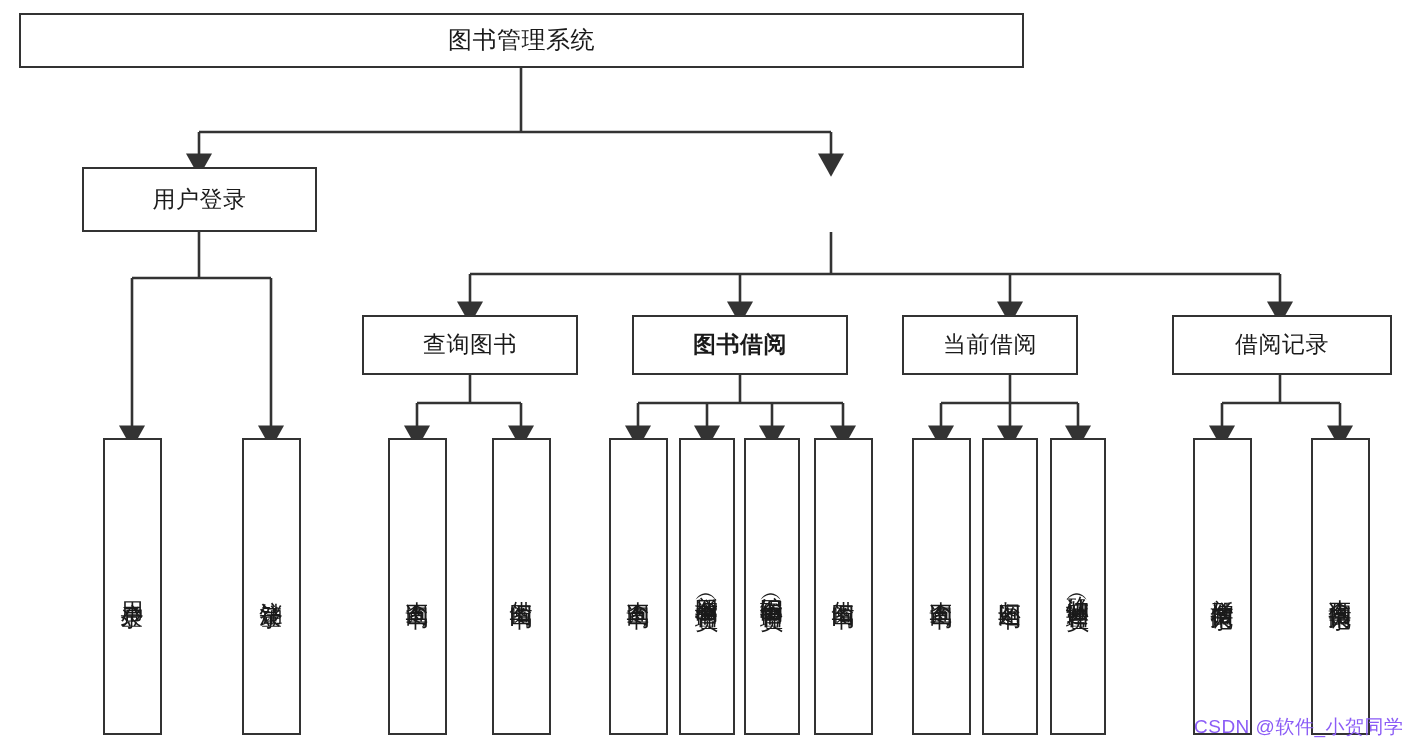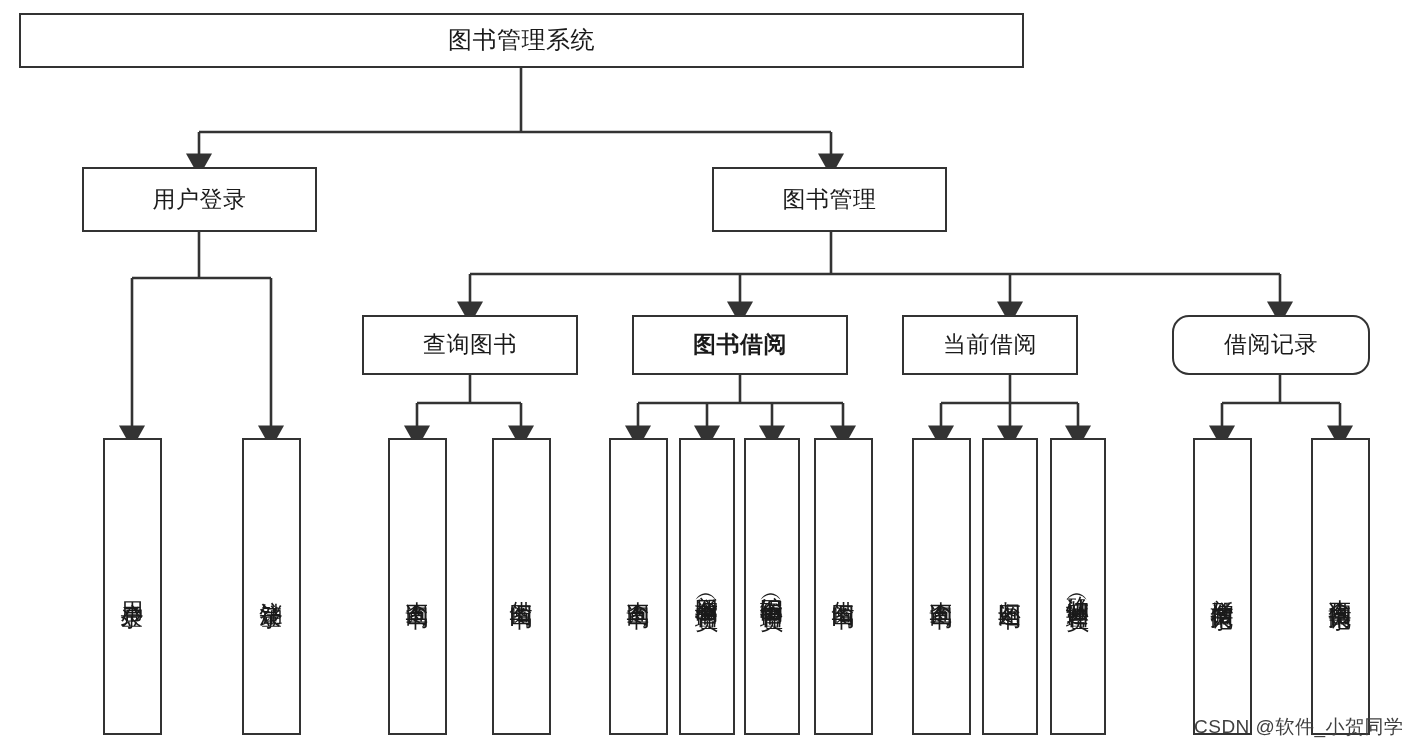--- a/index.html
+++ b/index.html
@@ -56,21 +56,21 @@
     letter-spacing: 2px;
     line-height: 1.05;
     max-height: 100%;
   }
   .node.root .label { font-size: 24px; }
   .watermark {
     position: absolute;
     left: 1194px;
     top: 714px;
     font-size: 19px;
-    color: #404040;
+    color: #8b5cf6;
     white-space: nowrap;
     letter-spacing: 0.5px;
   }
 </style>
 </head>
 <body>
 
 <div id="canvas">
 
   <svg id="edges" viewBox="0 0 1405 747">
@@ -123,34 +123,31 @@
     </g>
   </svg>
 
   <div class="node horizontal root" style="left:19px; top:13px; width:1005px; height:55px;">
     <span class="label">图书管理系统</span>
   </div>
 
   <div class="node horizontal" style="left:82px; top:167px; width:235px; height:65px;">
     <span class="label">用户登录</span>
   </div>
-  <div class="node horizontal" style="left:712px; top:167px; width:235px; height:65px;">
-    <span class="label">图书管理</span>
-  </div>
 
   <div class="node horizontal" style="left:362px; top:315px; width:216px; height:60px;">
     <span class="label">查询图书</span>
   </div>
   <div class="node horizontal" style="left:632px; top:315px; width:216px; height:60px;font-weight:bold;">
     <span class="label">图书借阅</span>
   </div>
   <div class="node horizontal" style="left:902px; top:315px; width:176px; height:60px;">
     <span class="label">当前借阅</span>
   </div>
-  <div class="node horizontal" style="left:1172px; top:315px; width:198px; height:60px;border-radius:17px;">
+  <div class="node horizontal" style="left:1172px; top:315px; width:220px; height:60px;">
     <span class="label">借阅记录</span>
   </div>
 
   <div class="node vertical" style="left:103px; top:438px; width:59px; height:297px;">
     <span class="label">用户登录</span>
   </div>
   <div class="node vertical" style="left:242px; top:438px; width:59px; height:297px;">
     <span class="label">注销登录</span>
   </div>
 

